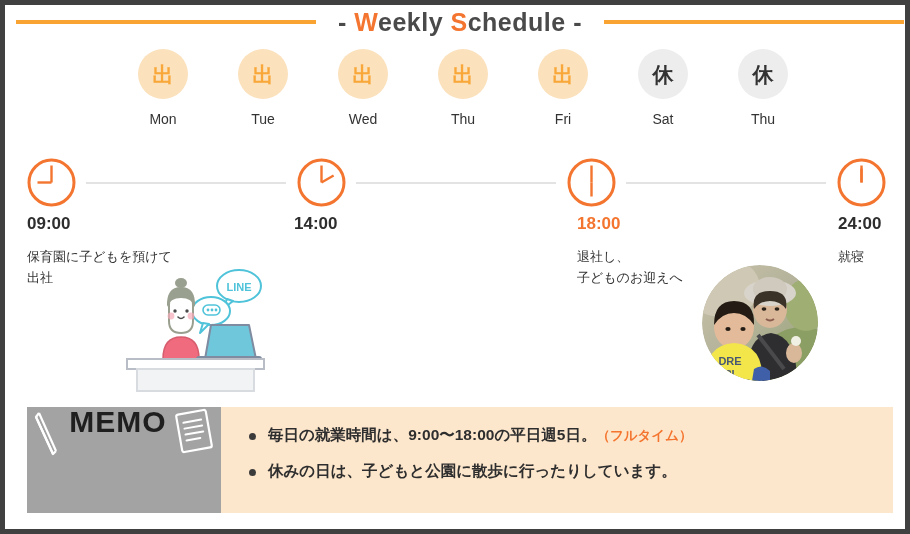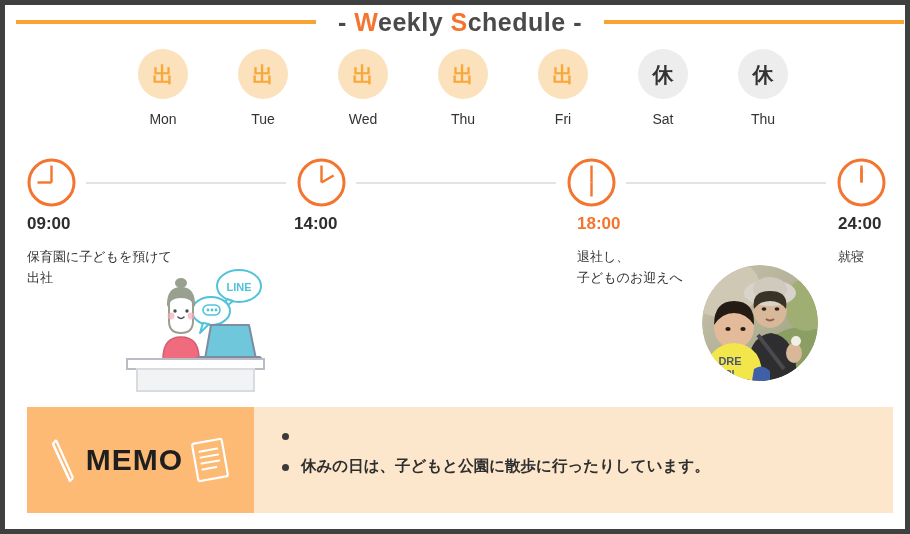--- a/index.html
+++ b/index.html
@@ -158,24 +158,24 @@
   
   .memo {
     position: absolute;
     left: 22px;
     top: 402px;
     width: 866px;
     height: 106px;
     display: flex;
   }
   .memo-head {
-    width: 227px;
-    background: #fdba74;
-    display: flex;
-    align-items: center;
+    width: 194px;
+    background: #a3a3a3;
+    display: flex;
+    align-items: flex-start;
     justify-content: center;
     gap: 6px;
     flex: 0 0 auto;
   }
   .memo-head-text {
     font-size: 30px;
     font-weight: bold;
     color: #1f1f1f;
     letter-spacing: 1px;
     line-height: 1;
@@ -390,20 +390,21 @@
       <svg width="42" height="48" viewBox="0 0 42 48">
         <g transform="rotate(-10 21 24)">
           <rect x="6" y="5" width="30" height="38" rx="2" fill="none" stroke="#ffffff" stroke-width="2.2"></rect>
           <path d="M12 14 H30 M12 20 H30 M12 26 H30 M12 32 H26" stroke="#ffffff" stroke-width="2" fill="none" stroke-linecap="round"></path>
         </g>
       </svg>
     </div>
     <div class="memo-body" id="memo-body">
         <div class="memo-item">
           <span class="memo-bullet"></span>
+          <span class="memo-text"><span>毎日の就業時間は、9:00〜18:00の平日週5日。</span><span class="note">（フルタイム）</span></span>
         </div>
         <div class="memo-item">
           <span class="memo-bullet"></span>
           <span class="memo-text"><span>休みの日は、子どもと公園に散歩に行ったりしています。</span><span class="note"></span></span>
         </div>
       </div>
   </div>
 
 </div>
 

